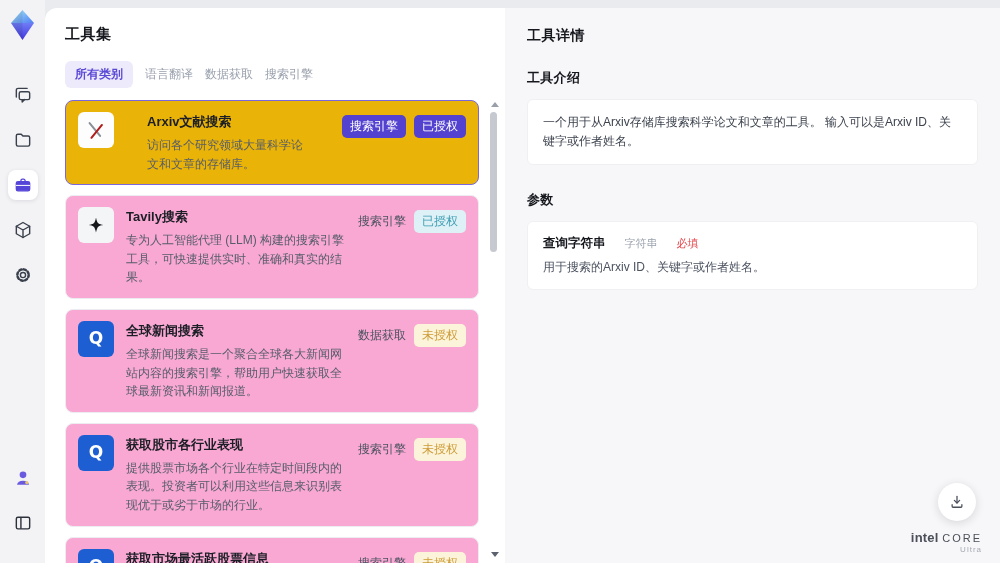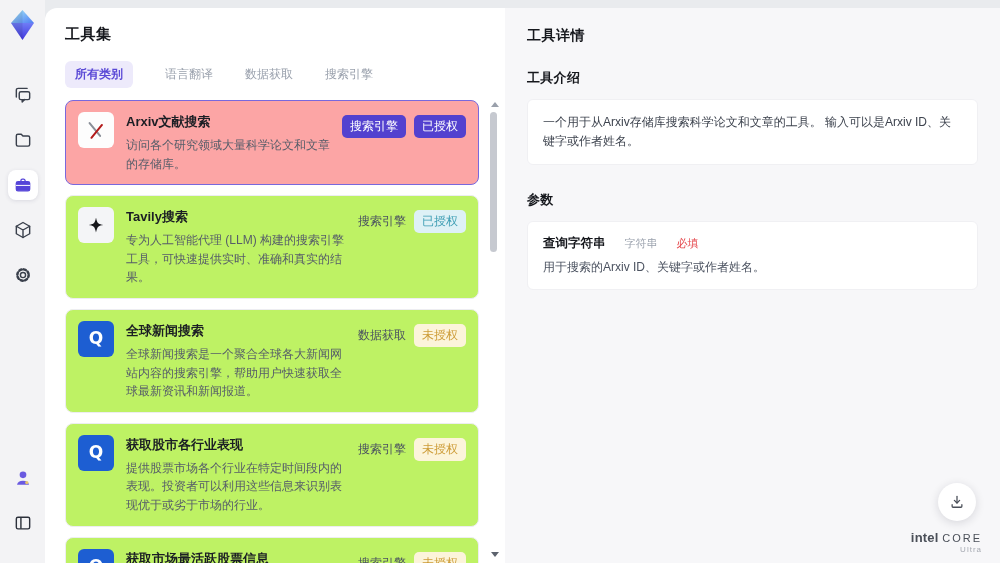--- a/index.html
+++ b/index.html
@@ -14,27 +14,27 @@
   .rail-icon svg { width:20px; height:20px; }
   .rail-icon.active { background:#fff; box-shadow:0 1px 4px rgba(40,40,80,.12); }
   .rail-spacer { flex:1; }
 
   
   .main { flex:1; margin-top:8px; background:#fff; border-top-left-radius:12px; display:flex; overflow:hidden; }
 
   
   .tools-col { width:460px; flex:none; padding:17px 0 0 20px; display:flex; flex-direction:column; }
   .tools-title { font-size:15px; font-weight:bold; letter-spacing:.5px; margin-bottom:17px; }
-  .tabs { display:flex; align-items:center; gap:32px; font-size:12px; margin-bottom:12px; }
+  .tabs { display:flex; align-items:center; gap:12px; font-size:12px; margin-bottom:12px; }
   .tab { color:#9aa1ad; cursor:pointer; white-space:nowrap; }
   .tab.active { background:#edeafb; color:#5a49d6; font-weight:bold; padding:5px 10px; border-radius:6px; }
 
   .list-wrap { position:relative; flex:1; overflow:hidden; padding-right:26px; }
-  .tool-card { display:flex; align-items:flex-start; background:#bef264; border:1px solid #ededf1; border-radius:8px; padding:11px 12px; margin-bottom:10px; cursor:pointer; }
-  .tool-card.selected { background:#fca5a5; border:1.5px solid #7968dd; }
+  .tool-card { display:flex; align-items:flex-start; background:#f9a8d4; border:1px solid #ededf1; border-radius:8px; padding:11px 12px; margin-bottom:10px; cursor:pointer; }
+  .tool-card.selected { background:#eab308; border:1.5px solid #7968dd;gap:21px; }
   .tool-icon { width:36px; height:36px; flex:none; border-radius:6px; margin-right:12px; background:#f4f5f7; display:flex; align-items:center; justify-content:center; overflow:hidden; }
   .tool-icon.white { background:#fdfdfd; }
   .tool-icon.blue { background:#1d5ed2; }
   .tool-icon .q-glyph { color:#fff; font-weight:bold; font-size:17px; line-height:1; font-family:"DejaVu Sans",sans-serif; }
   .tool-body { flex:1; min-width:0; }
   .tool-name { font-size:13px; font-weight:bold; margin:1px 0 5px; color:#1b1e24; }
   .tool-desc { font-size:12px; line-height:1.55; color:#565d69; }
   .tool-tags { display:flex; gap:8px; flex:none; margin-left:10px; padding-top:3px; align-items:center; }
   .tag { font-size:12px; border-radius:5px; padding:3px 8px; white-space:nowrap; }
   .tag--purple { background:#5341cf; color:#fff; }

